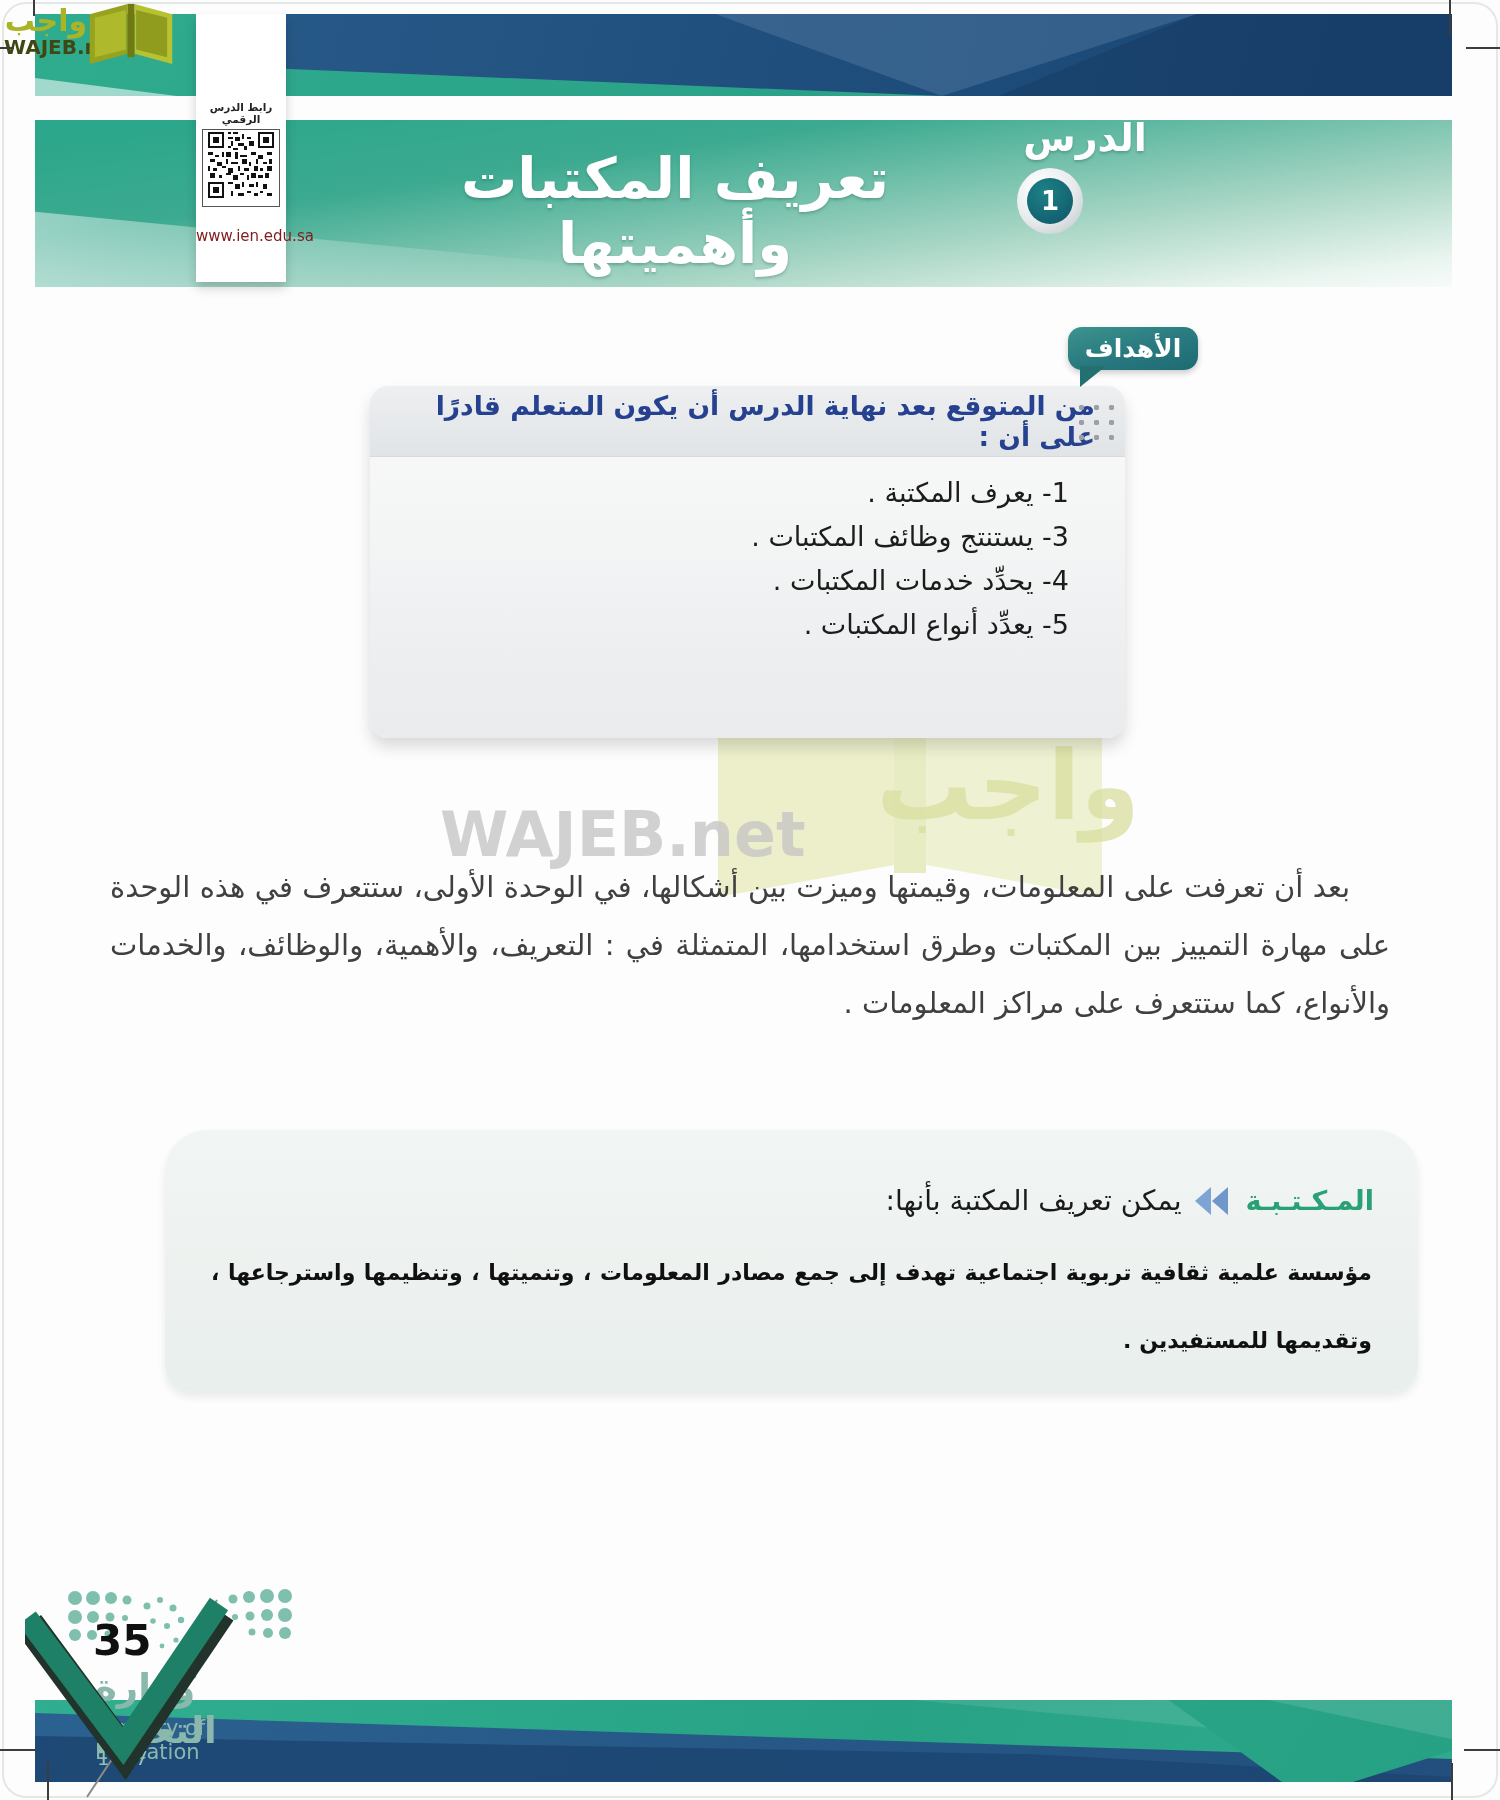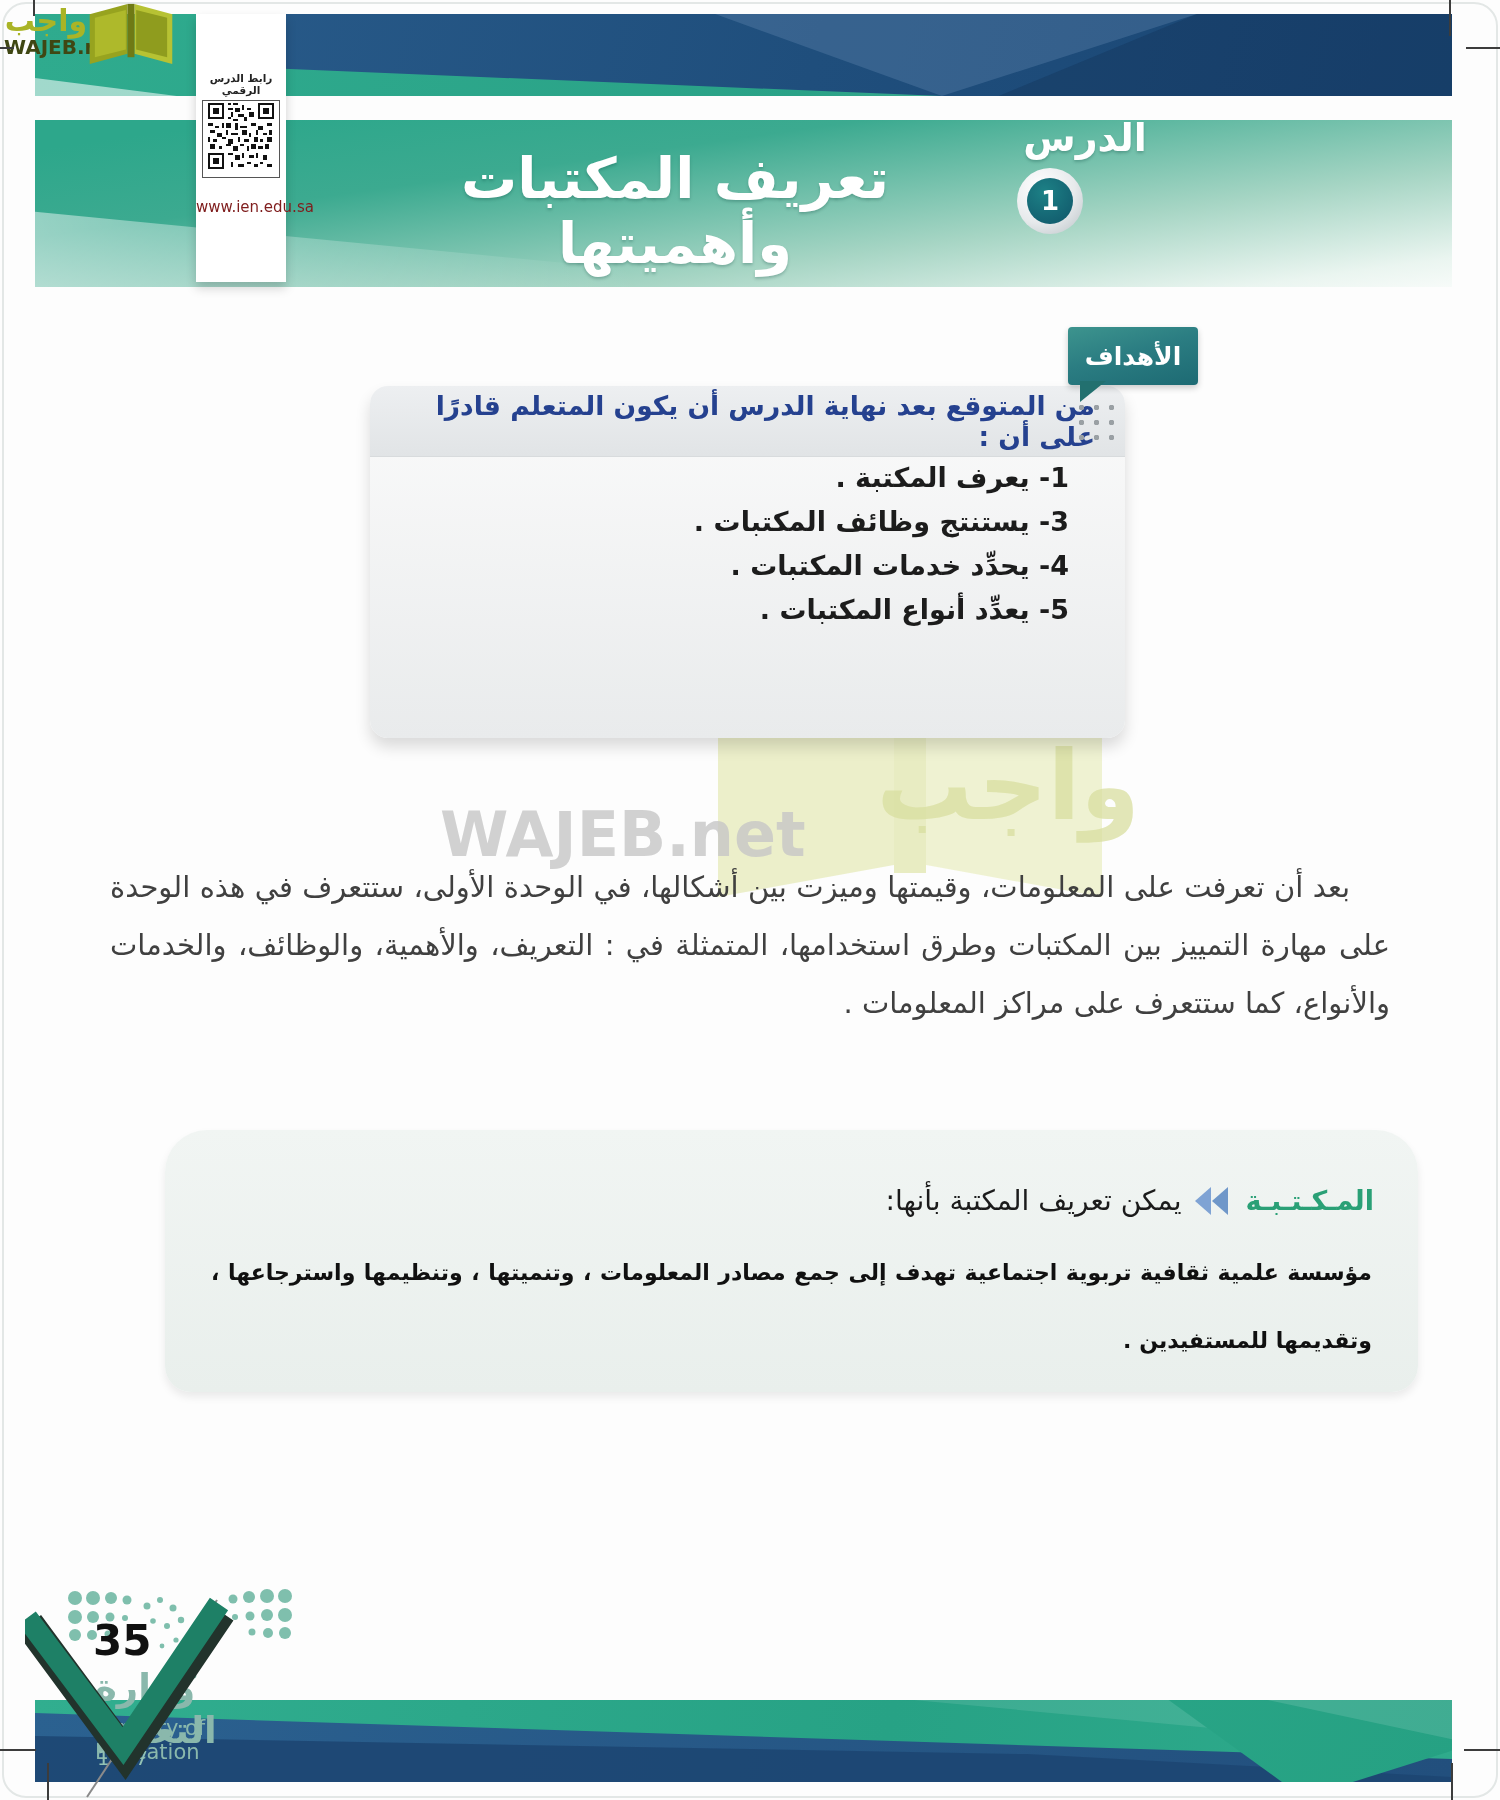--- a/index.html
+++ b/index.html
@@ -26,57 +26,57 @@
   
   .brand{position:absolute;left:0;top:0;width:195px;height:70px;z-index:5;}
   .brand .txt{position:absolute;left:4px;top:6px;width:84px;text-align:center;}
   .brand .ar{font-size:30px;font-weight:bold;color:#aab426;line-height:30px;}
   .brand .en{font-size:20px;font-weight:bold;color:#3f4713;line-height:22px;}
   .brand svg{position:absolute;left:88px;top:2px;}
 
   
   .qr-col{position:absolute;left:196px;top:14px;width:90px;height:268px;background:#ffffff;z-index:4;
     box-shadow:0 6px 10px rgba(0,0,0,.18);text-align:center;}
-  .qr-caption{margin-top:58px;font-size:10.5px;font-weight:bold;color:#222;direction:rtl;}
+  .qr-caption{margin-top:87px;font-size:10.5px;font-weight:bold;color:#222;direction:rtl;}
   .qr-box{width:72px;height:72px;margin:4px auto 0;border:1px solid #555;background:#fff;padding:2px;}
   .qr-url{margin-top:20px;font-size:15px;color:#7f1d1d;}
 
   
   .title-box{position:absolute;left:35px;top:120px;width:1417px;height:167px;z-index:1;
     background:linear-gradient(172deg,#2da78b 8%,#3caa90 32%,#a6d5c4 68%,#eaf5f0 92%,#f7fbf9 100%);}
   .title-box .sheen{position:absolute;inset:0;background:linear-gradient(60deg,rgba(255,255,255,.5) 0%,rgba(255,255,255,0) 40%);
     clip-path:polygon(0 55%,55% 100%,0 100%);}
   .lesson-title{position:absolute;left:340px;top:26px;width:600px;text-align:center;
     color:#ffffff;font-size:56px;font-weight:bold;direction:rtl;text-shadow:0 2px 3px rgba(0,60,50,.25);}
   .lesson-label{position:absolute;left:985px;top:-4px;width:130px;text-align:center;
     color:#ffffff;font-size:38px;font-weight:bold;direction:rtl;text-shadow:0 2px 3px rgba(0,60,50,.25);}
   .lesson-badge{position:absolute;left:982px;top:48px;width:66px;height:66px;border-radius:50%;
     background:radial-gradient(circle at 35% 30%,#ffffff 0%,#e7eaec 55%,#b9c1c6 100%);
     box-shadow:0 5px 9px rgba(0,40,40,.three),0 5px 9px rgba(0,40,40,.3);display:flex;align-items:center;justify-content:center;}
   .lesson-badge .inner{width:46px;height:46px;border-radius:50%;
     background:radial-gradient(circle at 38% 30%,#1d8186 0%,#136070 75%);
     color:#fff;font-size:26px;font-weight:bold;display:flex;align-items:center;justify-content:center;}
 
   
-  .obj-tag{position:absolute;left:1068px;top:327px;width:130px;height:58px;z-index:3;border-radius:4px;
+  .obj-tag{position:absolute;left:1068px;top:327px;width:130px;height:43px;z-index:3;border-radius:14px;
     background:linear-gradient(165deg,#3d948e 0%,#2b7d82 45%,#1d6a73 100%);
     display:flex;align-items:center;justify-content:center;color:#fff;font-size:25px;font-weight:bold;
     box-shadow:0 3px 6px rgba(0,0,0,.2);}
   .obj-tag::after{content:"";position:absolute;left:12px;bottom:-17px;width:0;height:0;
     border-top:21px solid #22706f;border-right:26px solid transparent;}
   .dots-grid{position:absolute;left:1072px;top:398px;width:42px;height:42px;z-index:3;
     background:radial-gradient(#9aa0a4 2.6px,transparent 3px);background-size:15px 15px;background-position:2px 2px;}
 
   
   .obj-card{position:absolute;left:370px;top:386px;width:755px;height:352px;z-index:2;direction:rtl;
     border-radius:18px;background:linear-gradient(#fbfbfb,#e9ebec);box-shadow:0 9px 15px rgba(0,0,0,.14);}
   .obj-card .head{height:70px;border-radius:18px 18px 0 0;background:linear-gradient(#edeff1,#e1e4e6);
     display:flex;align-items:center;padding:0 30px;border-bottom:1px solid #d8dbdd;}
   .obj-card .head .intro{color:#25418f;font-size:26.5px;font-weight:bold;}
-  .obj-card ul{margin:0;padding:5px 56px 0 20px;list-style:none;font-weight:bold;}
+  .obj-card ul{margin:0;padding:20px 56px 0 20px;list-style:none;}
   .obj-card li{font-size:27px;color:#1c1c1c;margin-bottom:13px;}
 
   
   .watermark{position:absolute;left:430px;top:680px;width:720px;height:240px;z-index:1;pointer-events:none;}
   .watermark .wm-ar{position:absolute;right:10px;top:50px;font-size:96px;font-weight:bold;color:#d9dfa0;opacity:.75;}
   .watermark .wm-en{position:absolute;left:10px;top:118px;font-size:62px;font-weight:bold;color:#c7c7c7;opacity:.8;}
   .watermark svg{position:absolute;right:40px;top:8px;opacity:.65;}
 
   
   .intro-par{position:absolute;left:110px;top:858px;width:1280px;z-index:2;direction:rtl;text-align:justify;

